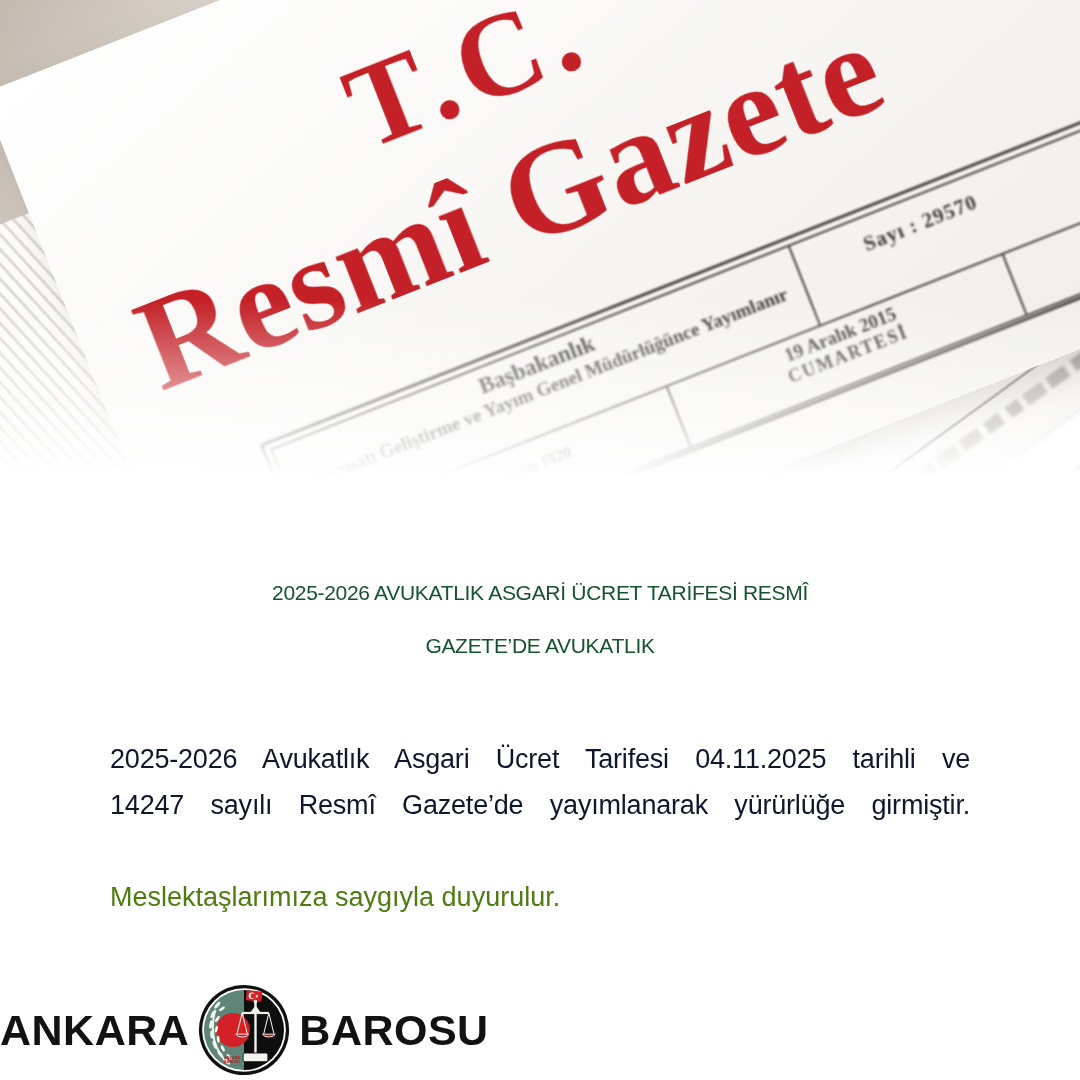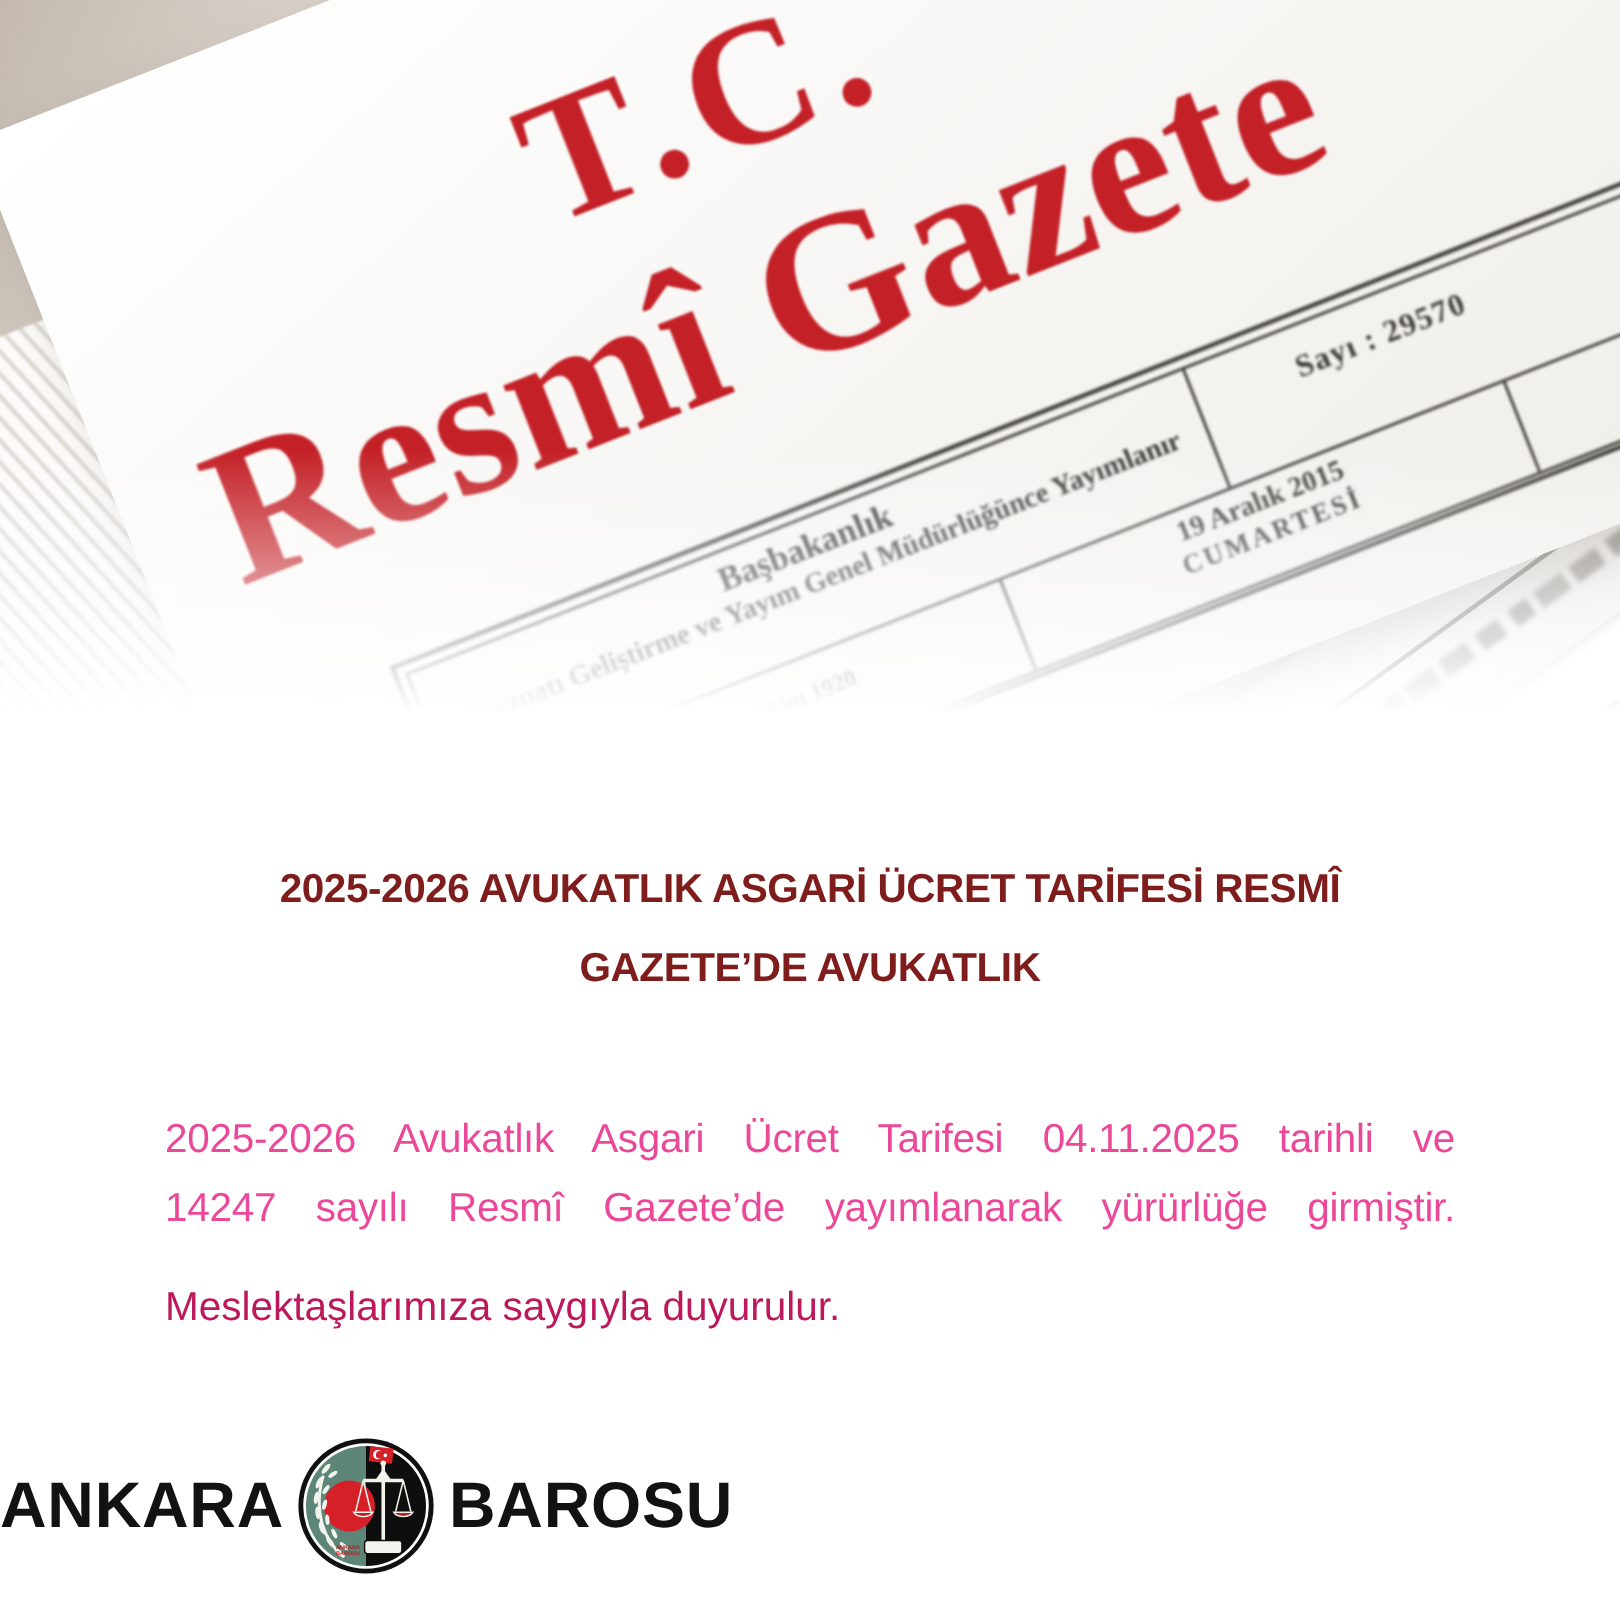--- a/index.html
+++ b/index.html
@@ -70,26 +70,26 @@
   .cell-rest{flex:1;}
   .photo-fade{
     position:absolute;left:0;top:300px;width:1080px;height:220px;
     background:linear-gradient(180deg,rgba(255,255,255,0) 0%,rgba(255,255,255,0.55) 45%,#ffffff 80%);
   }
 
   
   .content{position:absolute;left:0;top:520px;width:1080px;}
   .headline{
     width:900px;margin:46px auto 0;text-align:center;
-    font-weight:bold;font-size:27px;line-height:53px;
-    letter-spacing:-0.3px;color:#7f1d1d;
-  }
-  .bodytext{width:860px;margin:64px auto 0;color:#ec4899;font-size:27px;line-height:46px;letter-spacing:-0.2px;}
+    font-weight:normal;font-size:21px;line-height:53px;
+    letter-spacing:-0.3px;color:#14532d;
+  }
+  .bodytext{width:860px;margin:64px auto 0;color:#0f172a;font-size:27px;line-height:46px;letter-spacing:-0.2px;}
   .jline{display:block;text-align:justify;text-align-last:justify;}
-  .closing{width:860px;margin:20px auto 0;color:#be185d;font-size:27px;line-height:46px;}
+  .closing{width:860px;margin:46px auto 0;color:#4d7c0f;font-size:27px;line-height:46px;}
 
   
   .logo-row{
     margin-top:64px;display:flex;align-items:center;justify-content:flex-start;gap:9px;
   }
   .logo-word{font-weight:bold;font-size:43px;letter-spacing:0.5px;color:#121212;}
   .emblem{width:92px;height:92px;flex:0 0 auto;}
 </style>
 </head>
 <body>

